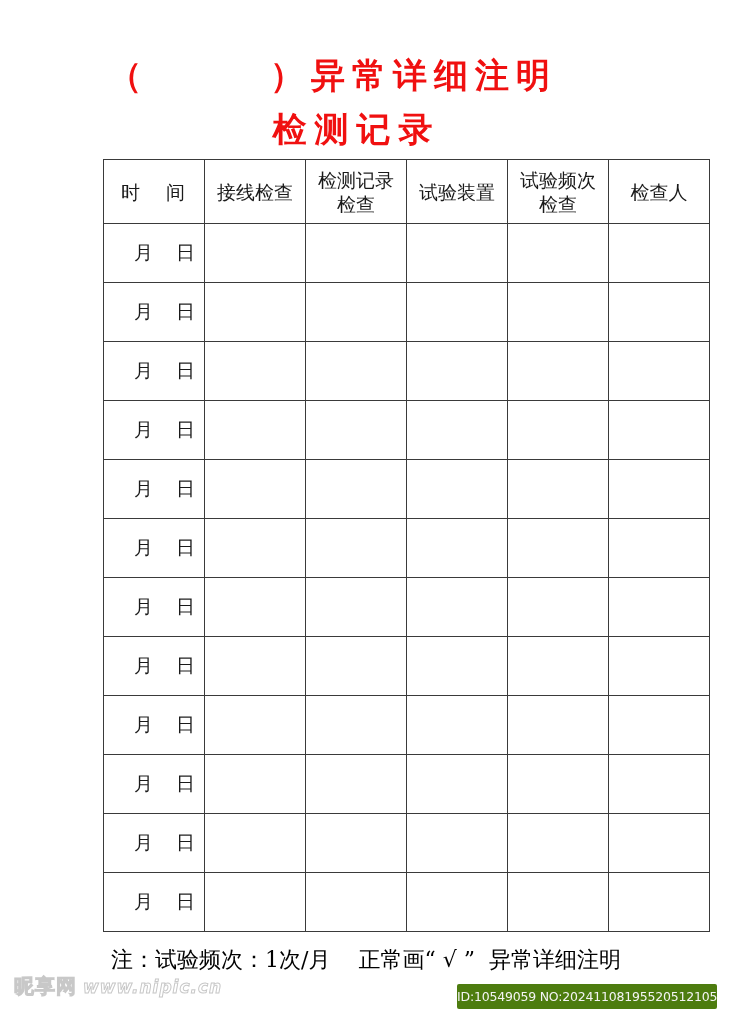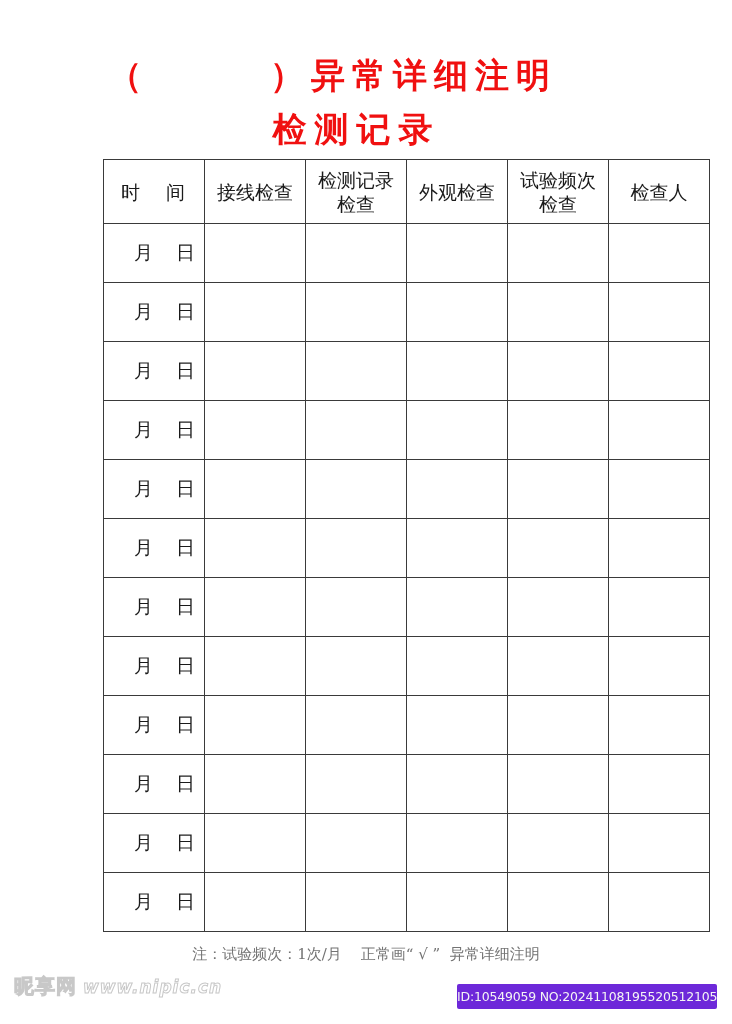--- a/index.html
+++ b/index.html
@@ -96,22 +96,22 @@
     .hdr-time {
       letter-spacing: 10px;
       padding-left: 8px !important;
     }
     .note {
       position: absolute;
       left: 0;
       top: 945px;
       width: 732px;
       text-align: center;
-      font-size: 15px;
-      color: #737373;
+      font-size: 22px;
+      color: #000000;
       white-space: pre;
     }
     .watermark-left {
       position: absolute;
       left: 14px;
       top: 973px;
       font-family: "DejaVu Sans", "Liberation Sans", sans-serif;
       font-size: 20px;
       font-weight: bold;
       color: #ffffff;
@@ -122,21 +122,21 @@
       font-size: 17px;
       font-style: italic;
       margin-left: 6px;
     }
     .watermark-right {
       position: absolute;
       left: 457px;
       top: 984px;
       width: 260px;
       height: 25px;
-      background: #6d28d9;
+      background: #4d7c0f;
       border-radius: 2px;
       color: #f4f4f4;
       font-family: "DejaVu Sans", "Liberation Sans", sans-serif;
       font-size: 12.5px;
       line-height: 25px;
       text-align: center;
       white-space: nowrap;
       letter-spacing: -0.2px;
     }
   </style>
@@ -159,21 +159,21 @@
     <col style="width:101px">
   </colgroup>
   <thead>
     <tr>
       <th class="hdr-time">时 间</th>
       <th>接线检查</th>
       <th>
         <div>检测记录</div>
         <div>检查</div>
       </th>
-      <th>外观检查</th>
+      <th>试验装置</th>
       <th>
         <div>试验频次</div>
         <div>检查</div>
       </th>
       <th>检查人</th>
     </tr>
   </thead>
   <tbody id="rows-body">
       <tr>
         <td class="date-cell">

